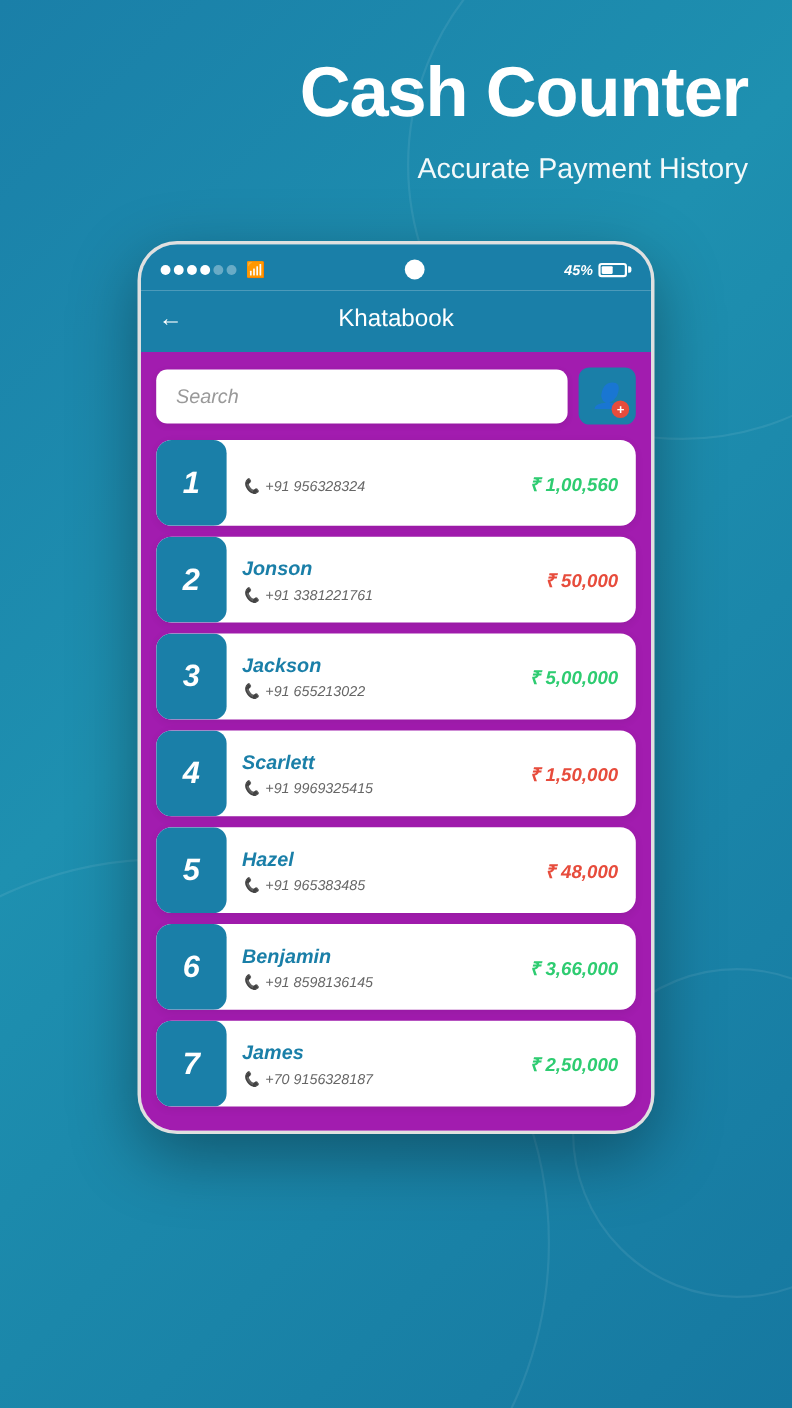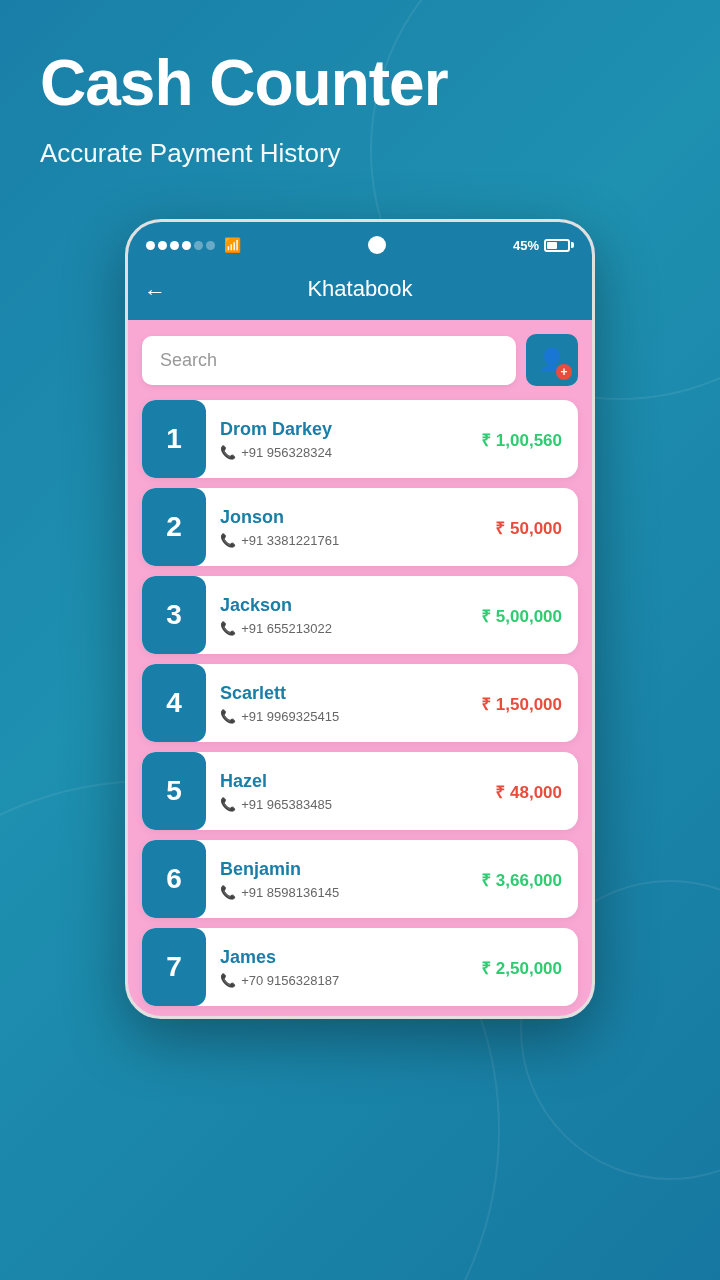--- a/index.html
+++ b/index.html
@@ -26,21 +26,21 @@
     .bg-swirl-2 {
       width: 700px; height: 700px;
       bottom: -200px; left: -200px;
     }
     .bg-swirl-3 {
       width: 300px; height: 300px;
       bottom: 100px; right: -100px;
     }
 
     .header-section {
-      text-align: left;
+      text-align: right;
       padding: 48px 40px 20px;
       position: relative;
       z-index: 2;
     }
     .header-title {
       font-size: 64px;
       font-weight: 900;
       color: #ffffff;
       letter-spacing: -1px;
       line-height: 1.1;
@@ -100,20 +100,21 @@
       background: white;
       border-radius: 50%;
     }
     .status-right {
       display: flex;
       align-items: center;
       gap: 5px;
       color: white;
       font-size: 13px;
       font-weight: 600;
+      font-style: italic;
     }
     .battery-icon {
       display: flex;
       align-items: center;
     }
     .battery-body {
       width: 26px; height: 13px;
       border: 2px solid white;
       border-radius: 3px;
       position: relative;
@@ -151,22 +152,23 @@
       cursor: pointer;
     }
     .app-title {
       color: white;
       font-size: 22px;
       font-weight: 400;
     }
 
     
     .app-body {
-      background: #f9a8d4;
-      padding: 14px 14px 0;
+      background: #a21caf;
+      padding: 14px 14px 12px;
+      font-style: italic;
     }
 
     
     .search-row {
       display: flex;
       align-items: center;
       gap: 10px;
       margin-bottom: 14px;
     }
     .search-box {
@@ -318,21 +320,20 @@
         <div class="add-contact-btn">
           <span class="person-icon">👤</span>
           <span class="plus-badge">+</span>
         </div>
       </div>
 
       <div class="contact-list" id="contact-list">
       <div class="contact-card">
       <div class="contact-number-badge">1</div>
       <div class="contact-info">
-        <div class="contact-name">Drom Darkey</div>
         <div class="contact-phone">
           <span>📞</span>
           <span>+91 956328324</span>
         </div>
       </div>
       <div class="contact-amount amount-green">₹ 1,00,560</div>
     </div>
           <div class="contact-card">
       <div class="contact-number-badge">2</div>
       <div class="contact-info">

